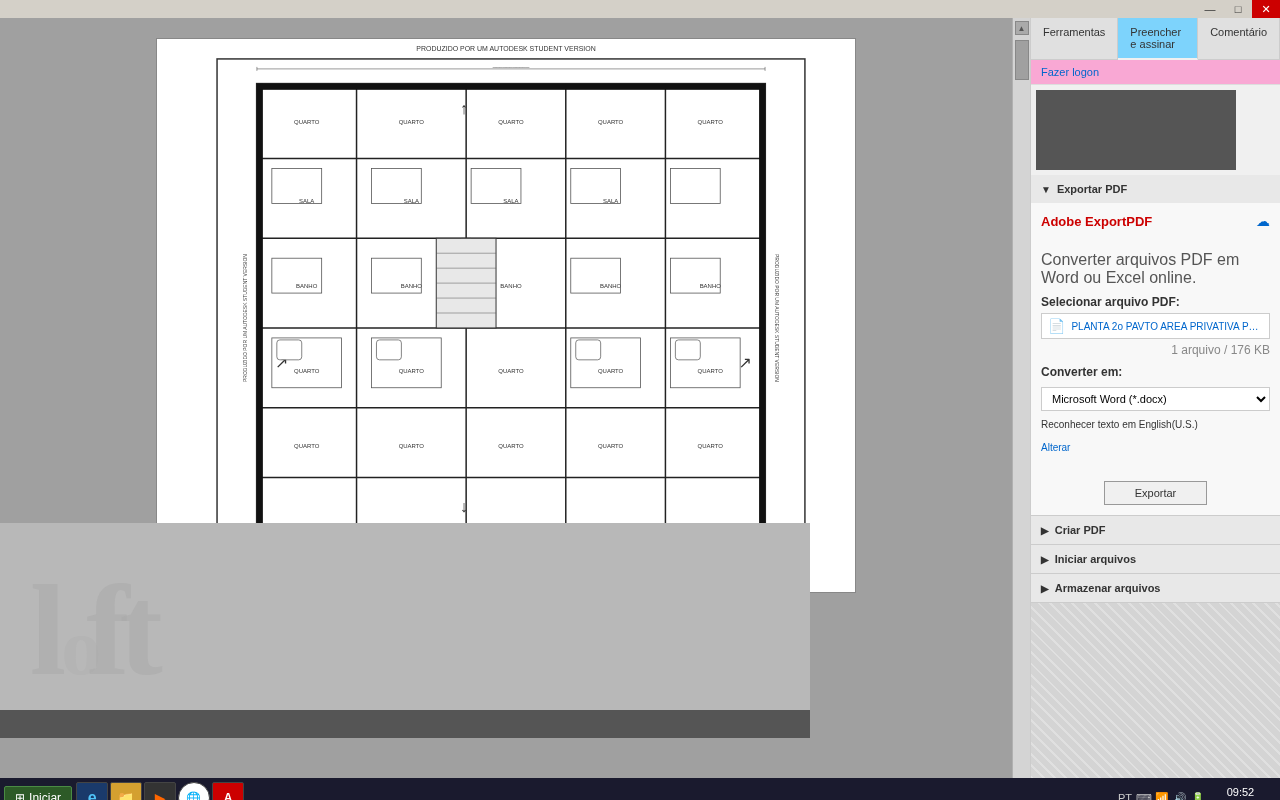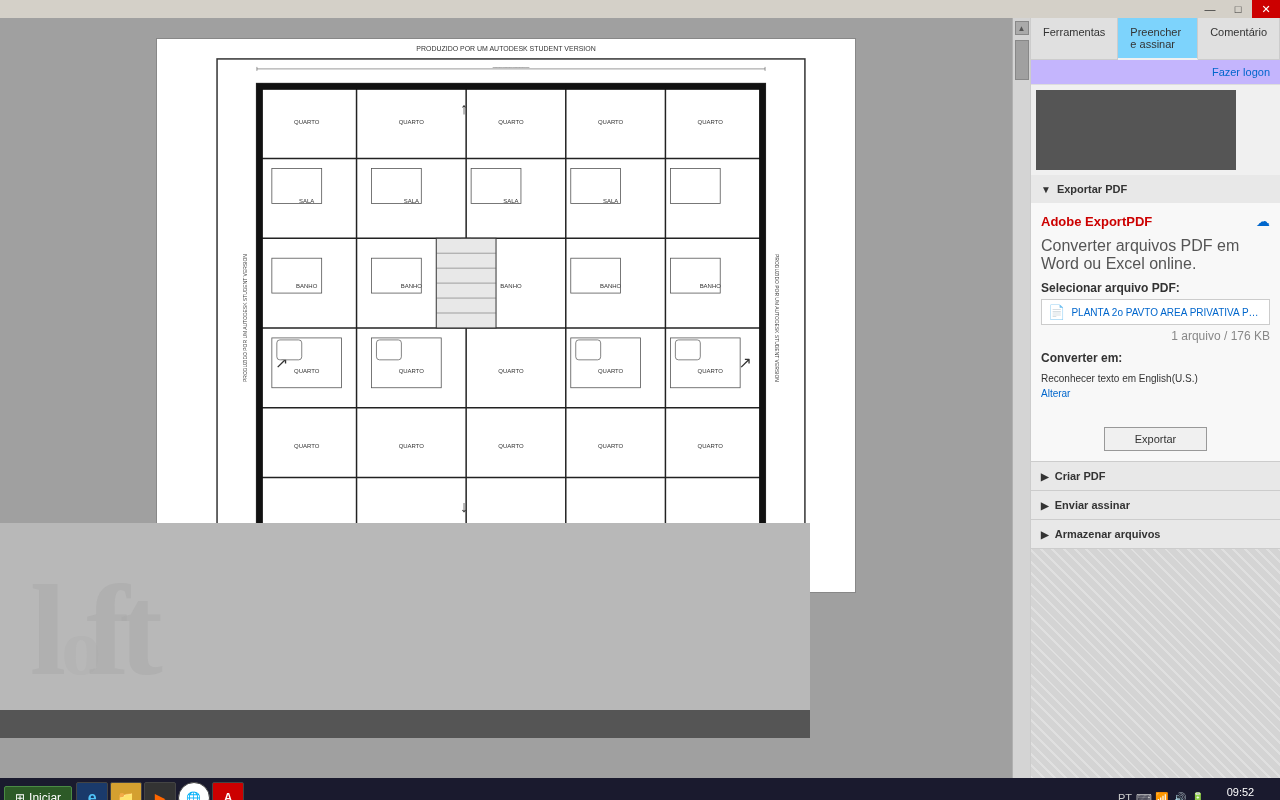--- a/index.html
+++ b/index.html
@@ -22,44 +22,44 @@
 
     
     .right-panel { width: 250px; background: #f0f0f0; border-left: 1px solid #ccc; display: flex; flex-direction: column; }
 
     
     .tab-bar { display: flex; background: #e0e0e0; border-bottom: 1px solid #ccc; }
     .tab { padding: 8px 12px; font-size: 11px; cursor: pointer; color: #333; border-right: 1px solid #ccc; }
     .tab.active { background: #7dd3fc; border-bottom: 2px solid #f0f0f0; margin-bottom: -1px; }
 
     
-    .login-bar { background: #c4b5fd; padding: 5px 10px; text-align: right; border-bottom: 1px solid #ddd; }
+    .login-bar { background: #f9a8d4; padding: 5px 10px; text-align: left; border-bottom: 1px solid #ddd; }
     .login-link { color: #0066cc; text-decoration: none; font-size: 11px; }
 
     
     .section { border-bottom: 1px solid #ccc; }
     .section-header { display: flex; align-items: center; padding: 8px 10px; background: #e8e8e8; cursor: pointer; font-weight: bold; font-size: 11px; color: #333; }
     .section-header .arrow { margin-right: 6px; font-size: 10px; }
     .section-content { padding: 10px; background: #f8f8f8; }
 
     
-    .adobe-logo-row { display: flex; align-items: center; justify-content: space-between; margin-bottom: 8px; }
+    .adobe-logo-row { display: flex; align-items: center; justify-content: space-between; margin-bottom: 22px; }
     .adobe-logo { color: #cc0000; font-weight: bold; font-size: 13px; }
     .cloud-icon { color: #0066cc; font-size: 14px; }
     .description { font-size: 16px; color: #555; margin-bottom: 8px; }
     .select-label { font-size: 12px; color: #333; margin-bottom: 4px; font-weight: bold; }
     .file-item { display: flex; align-items: center; background: #fff; border: 1px solid #ccc; padding: 4px 6px; margin-bottom: 4px; }
     .pdf-icon { color: #cc0000; font-size: 14px; margin-right: 6px; font-weight: bold; }
     .file-name { font-size: 10px; color: #0066cc; flex: 1; overflow: hidden; text-overflow: ellipsis; white-space: nowrap; }
     .file-info { font-size: 12px; color: #888; text-align: right; margin-bottom: 8px; }
 
     .convert-label { font-size: 12px; color: #333; margin-bottom: 8px; font-weight: bold; }
     .select-dropdown { width: 100%; padding: 4px 6px; font-size: 11px; border: 1px solid #ccc; background: white; margin-bottom: 8px; }
 
-    .recognize-text { font-size: 10px; color: #333; margin-bottom: 4px; }
+    .recognize-text { font-size: 10px; color: #333; margin-bottom: 12px; }
     .change-link { color: #0066cc; font-size: 10px; text-decoration: none; display: block; margin-bottom: 28px; }
 
     .convert-btn { display: block; margin: 0 auto; padding: 5px 30px; background: #f0f0f0; border: 1px solid #999; font-size: 11px; cursor: pointer; color: #333; }
 
     
     .collapsed-section { border-bottom: 1px solid #ccc; }
     .collapsed-header { display: flex; align-items: center; padding: 8px 10px; background: #e8e8e8; cursor: pointer; font-weight: bold; font-size: 11px; color: #333; }
     .collapsed-header .arrow { margin-right: 6px; font-size: 10px; }
     .win-btn { width: 28px; height: 18px; display: flex; align-items: center; justify-content: center; font-size: 11px; cursor: pointer; background: #d4d0c8; border: none; color: #333; }
     .win-btn.close { background: #cc0000; color: white; }
@@ -250,41 +250,44 @@
           <div class="file-item">
             <span class="pdf-icon">📄</span>
             <span class="file-name">PLANTA 2o PAVTO AREA PRIVATIVA PD...</span>
           </div>
           <div class="file-info">1 arquivo / 176 KB</div>
           
           
           <div class="convert-label">Converter em:</div>
           
           
+          <select class="select-dropdown">
+            <option>Microsoft Word (*.docx)</option>
+          </select>
           
           
           <div class="recognize-text">Reconhecer texto em English(U.S.)</div>
           <a href="#" class="change-link">Alterar</a>
           
           
           <button class="convert-btn">Exportar</button>
         </div>
       </div>
 
       <div class="collapsed-section">
         <div class="collapsed-header">
           <span class="arrow">▶</span>
           <span>Criar PDF</span>
         </div>
       </div>
 
       <div class="collapsed-section">
         <div class="collapsed-header">
           <span class="arrow">▶</span>
-          <span>Enviar assinar</span>
+          <span>Iniciar arquivos</span>
         </div>
       </div>
 
       <div class="collapsed-section">
         <div class="collapsed-header">
           <span class="arrow">▶</span>
           <span>Armazenar arquivos</span>
         </div>
       </div>
 

